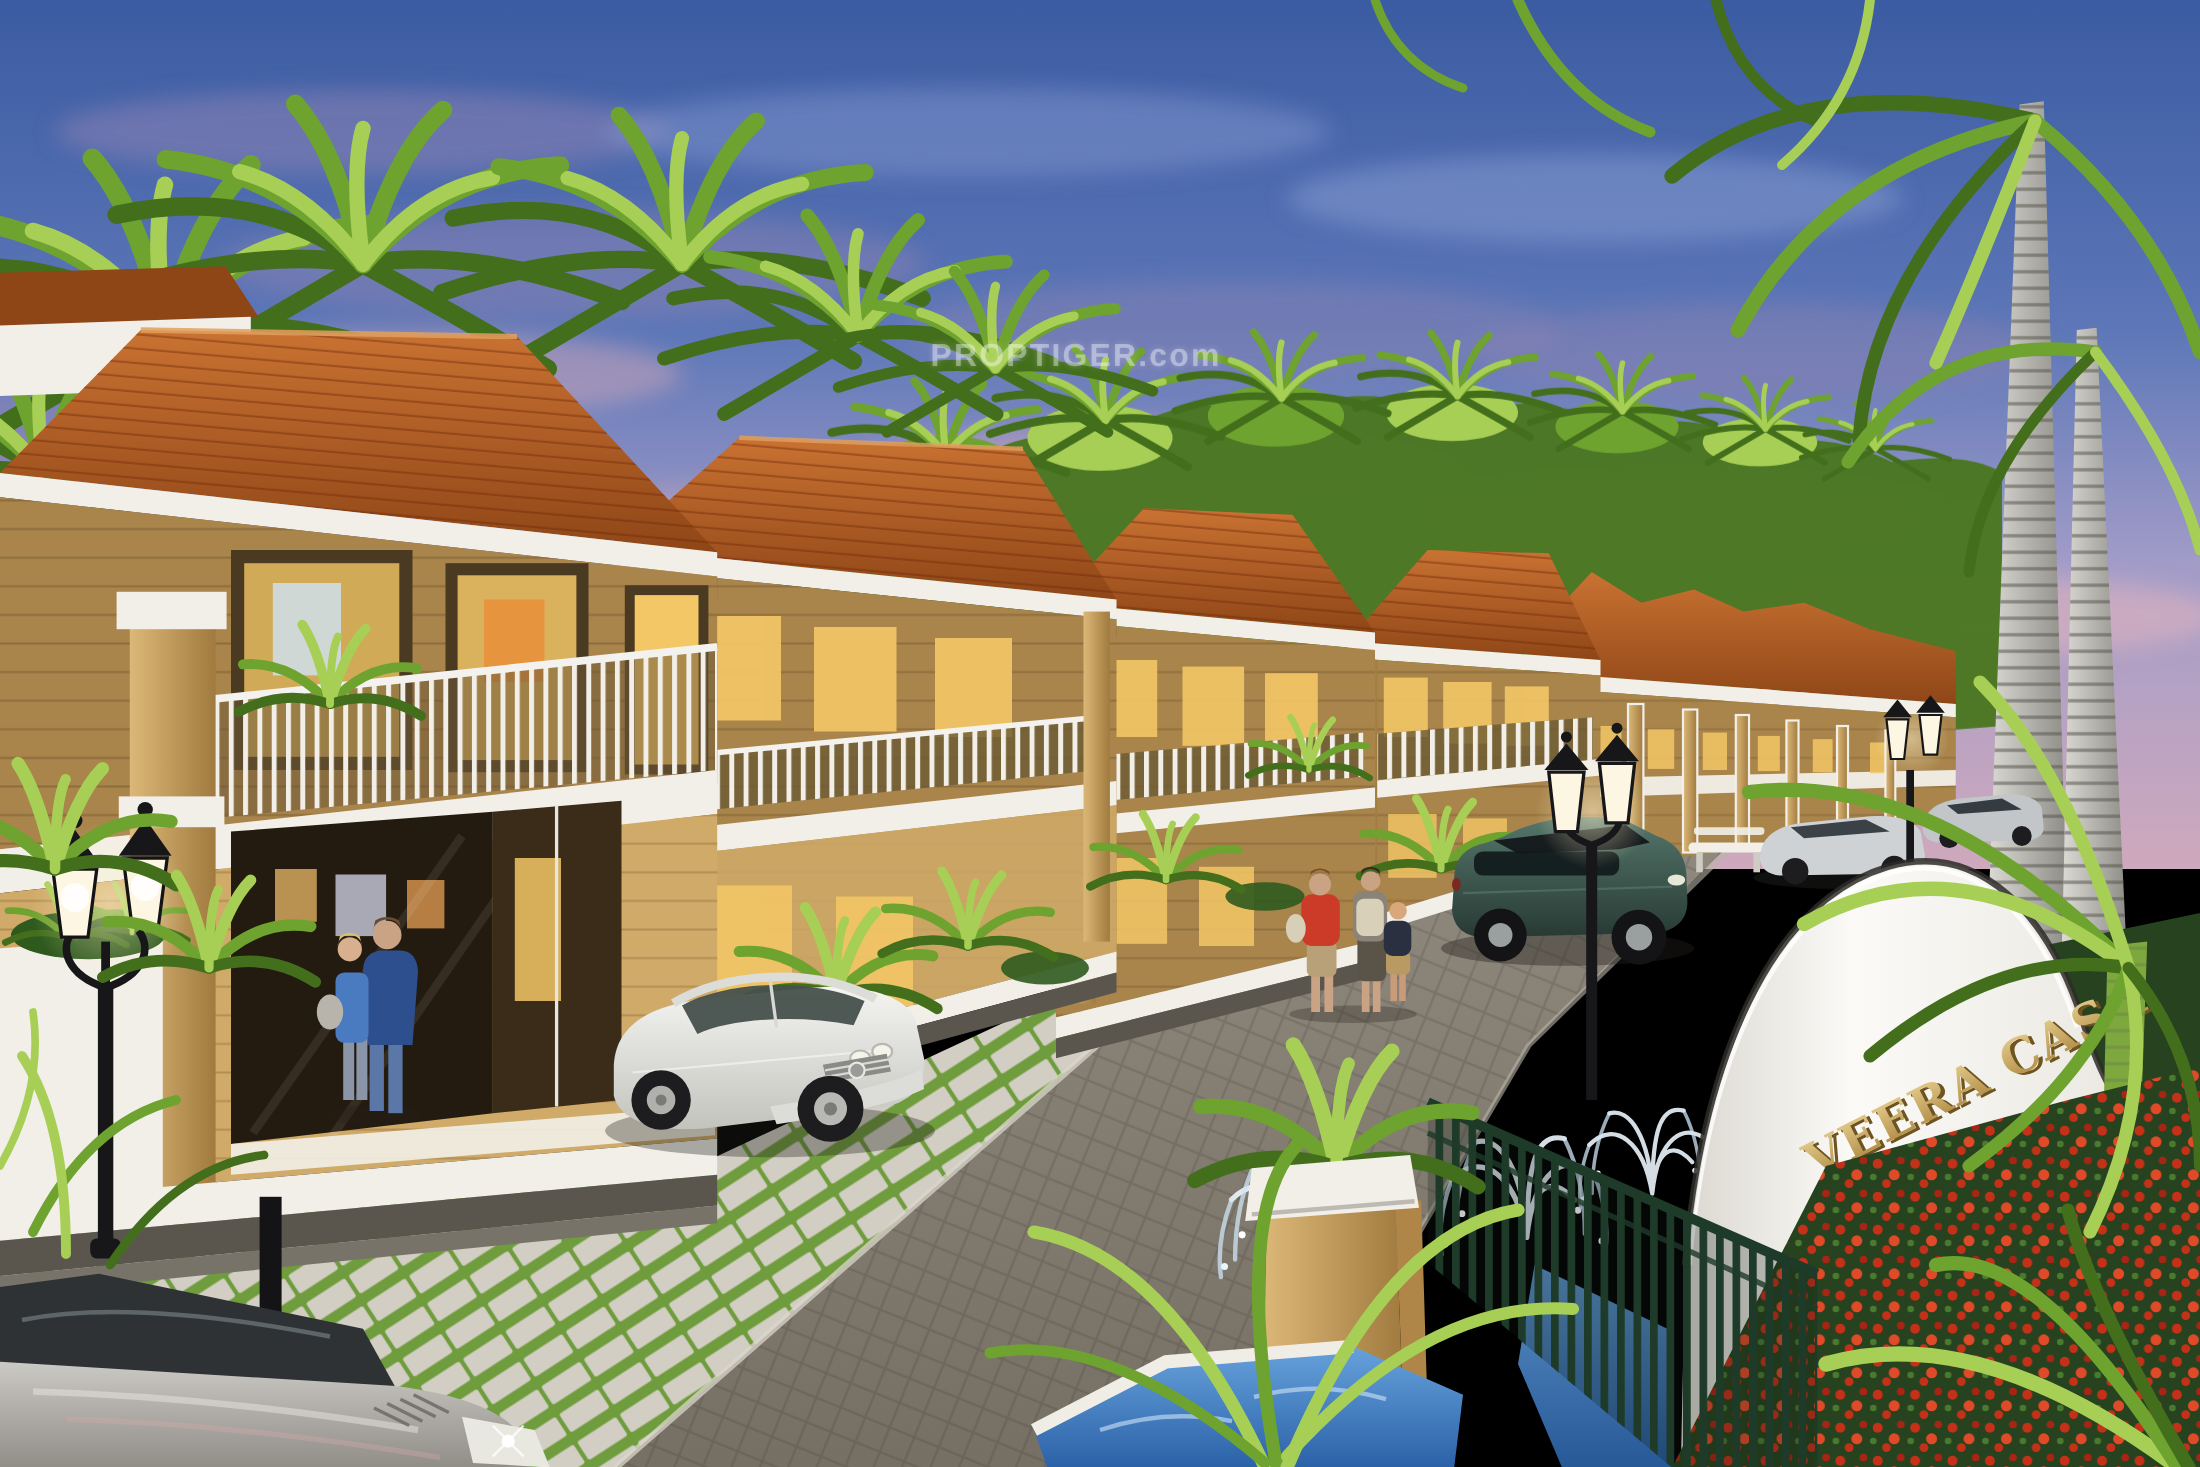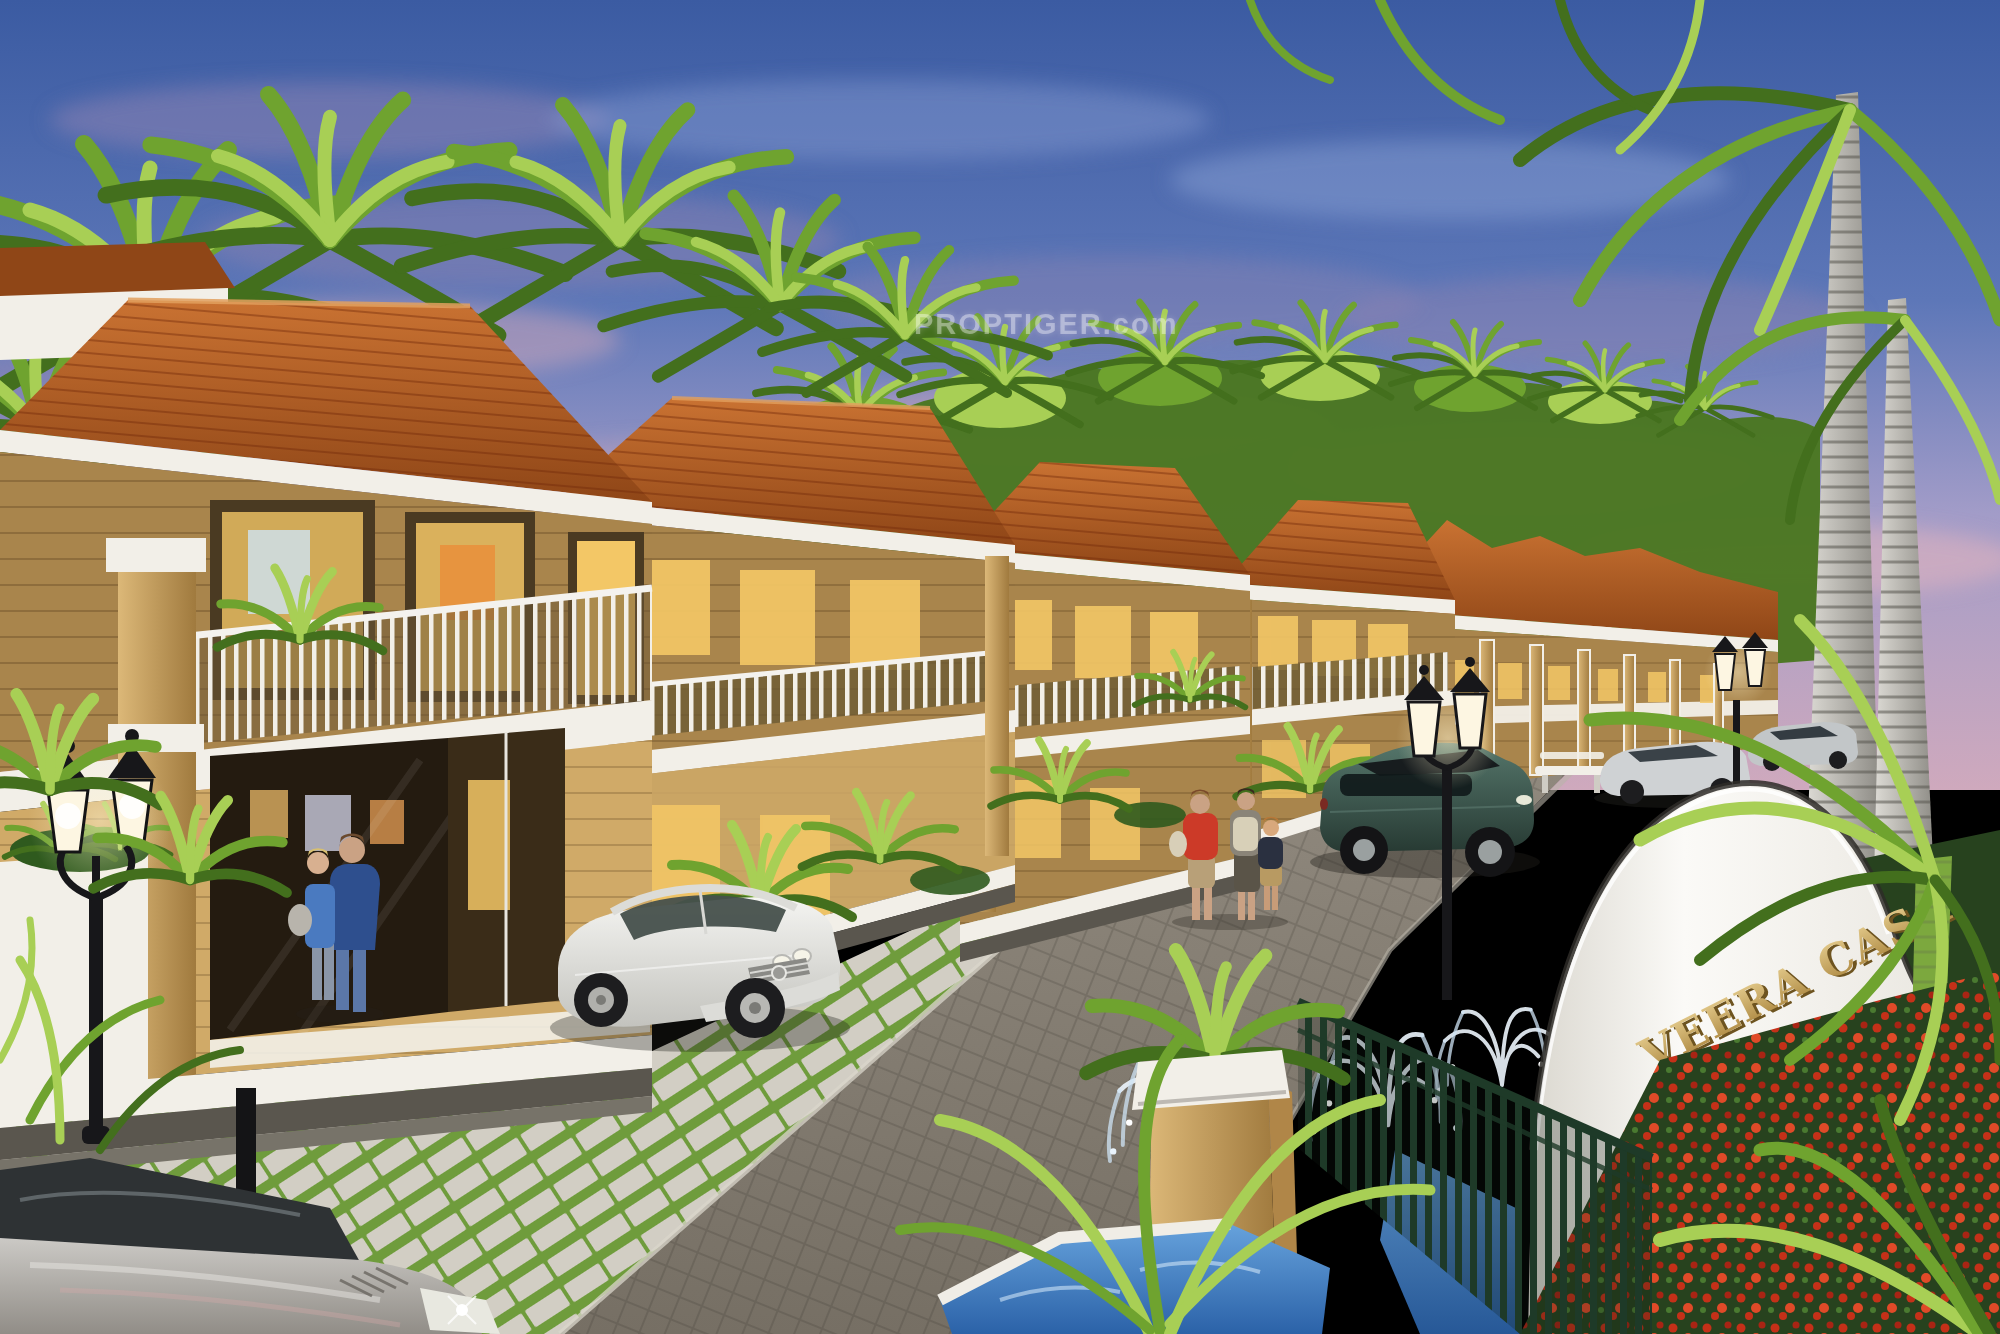--- a/index.html
+++ b/index.html
@@ -4,21 +4,21 @@
 <style>
   html,body{margin:0;padding:0;background:#000;}
   .scene{position:relative;width:2000px;height:1334px;overflow:hidden;font-family:"Liberation Sans",sans-serif;}
   .scene svg{position:absolute;left:0;top:0;}
   
   .pL{stroke:var(--palm-light);} .pM{stroke:var(--palm-mid);} .pD{stroke:var(--palm-dark);}
   .fL{fill:var(--palm-light);} .fM{fill:var(--palm-mid);}
   .trim{fill:var(--trim-white);} .lampk{fill:var(--lamp-black);}
   .warm{fill:var(--window-warm);}
   .wallU{fill:var(--wall-upper);} .wallL{fill:var(--wall-lower);}
-  .watermark{position:absolute;left:914px;top:308px;width:300px;color:rgba(255,255,255,.38);
+  .watermark{position:absolute;left:846px;top:308px;width:300px;color:rgba(255,255,255,.38);
     font-size:29px;font-weight:bold;letter-spacing:2px;text-shadow:0 0 6px rgba(255,255,255,.25);}
   .sign-text{font-family:"DejaVu Serif",serif;font-weight:bold;font-size:44px;letter-spacing:2px;}
 </style>
 </head>
 <body>
 
 <div class="scene">
 <svg width="2000" height="1334" viewBox="0 0 2000 1334">
 <defs>
   <linearGradient id="gSky" x1="0" y1="0" x2="0" y2="1">

